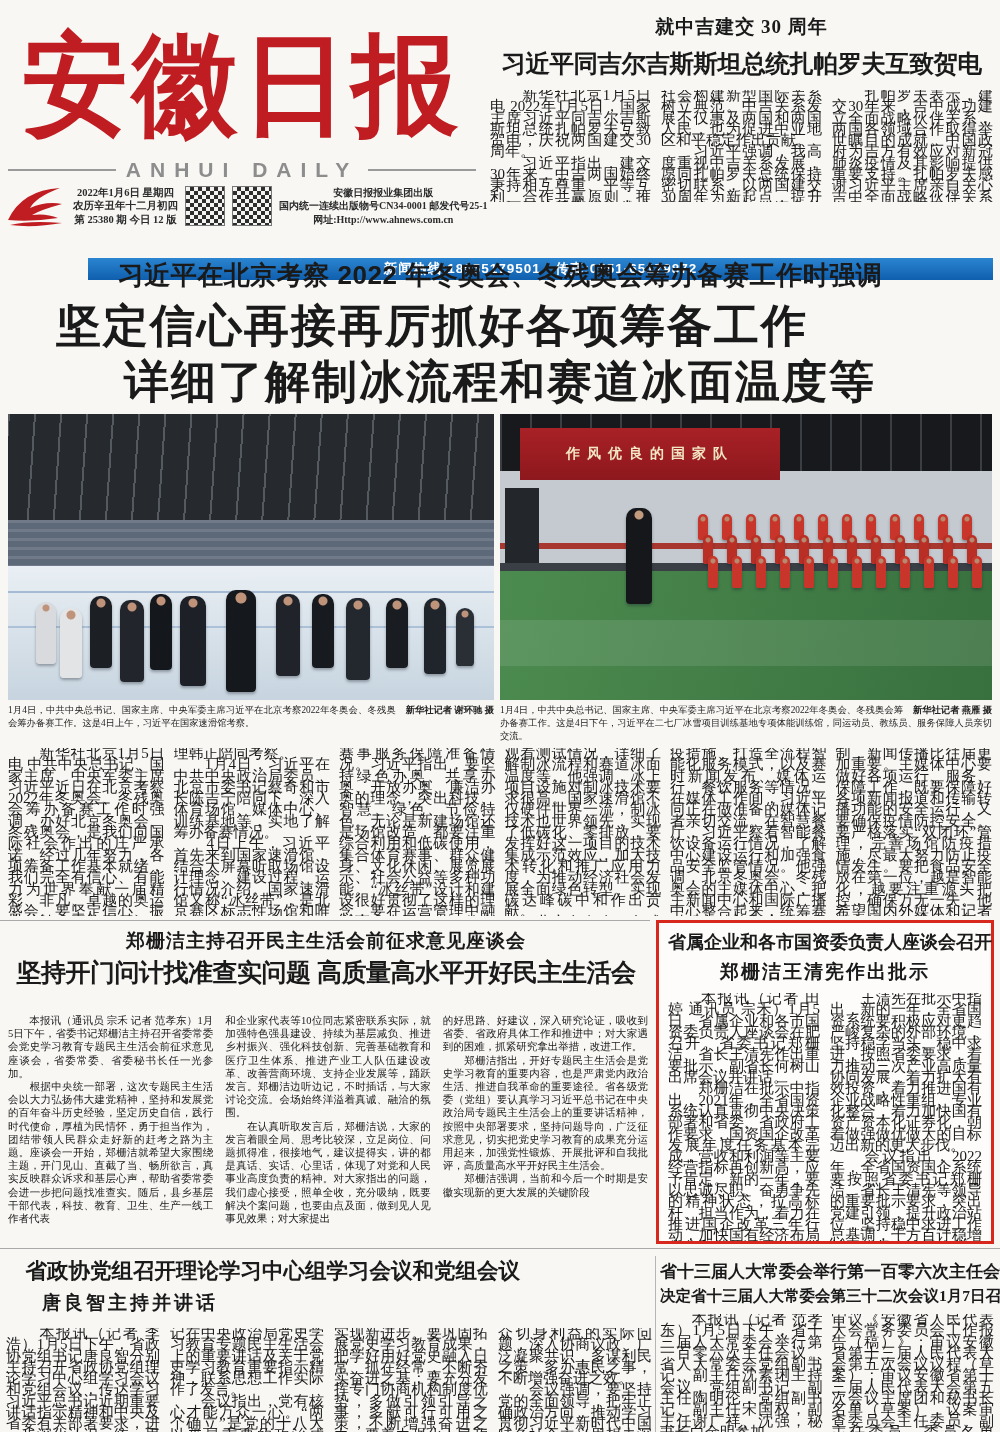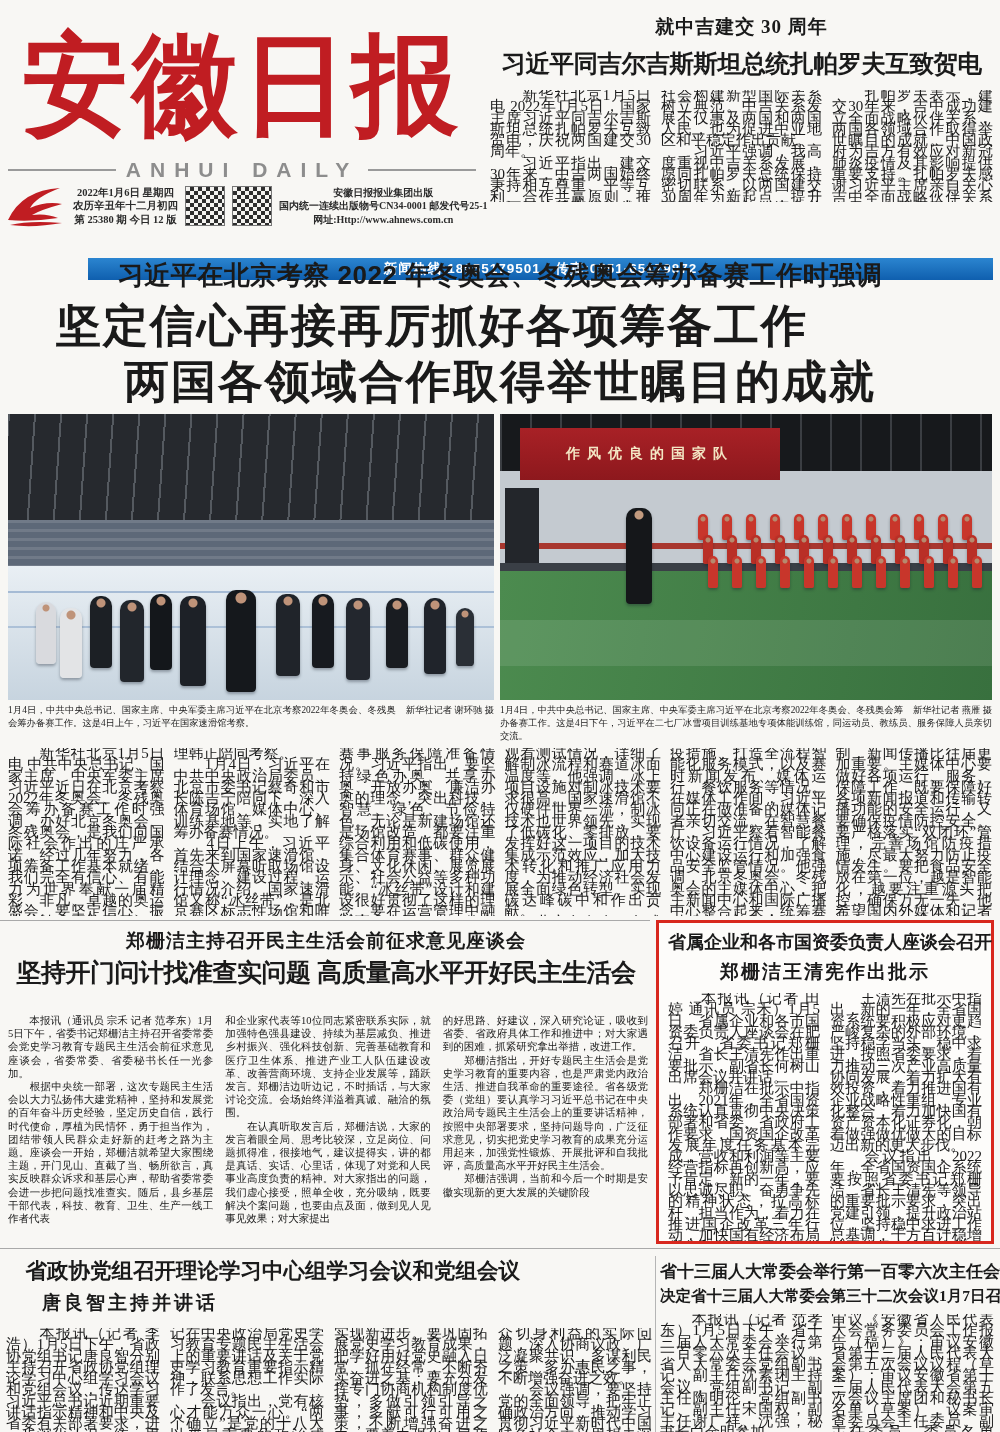--- a/index.html
+++ b/index.html
@@ -68,21 +68,21 @@
   .pr-path{left:0;top:72%;width:100%;height:16%;background:rgba(255,255,255,.10);}
   .pr-banner{left:4%;top:5%;width:53%;height:18%;background:linear-gradient(180deg,#a82126,#8d181d);
       display:flex;align-items:center;justify-content:center;color:#f3e6c4;
       font-family:"Liberation Sans",sans-serif;font-weight:700;font-size:14px;letter-spacing:7px;white-space:nowrap;overflow:hidden;}
   .pr-screen{left:1%;top:26%;width:7%;height:26%;background:#23262b;}
 
   
   .caption{position:absolute;top:704px;font-size:9.3px;line-height:13px;text-align:justify;color:#222;}
   .cap-l{left:8px;width:486px;}
   .cap-r{left:500px;width:492px;}
-  .credit{float:right;font-weight:400;margin-left:10px;}
+  .credit{float:right;font-weight:700;margin-left:10px;}
 
   
   .lead-cols{position:absolute;left:8px;top:748px;width:984px;height:168px;display:flex;gap:9px;}
 
   
   .hrule{position:absolute;height:1px;background:#a9a9a9;}
   .vrule{position:absolute;width:1px;background:#b5b5b5;}
 
   
   .z-kicker{position:absolute;left:0;top:928px;width:652px;text-align:center;
@@ -153,21 +153,21 @@
       <div class="coltext" data-interactable="false">　　新华社北京1月5日电 2022年1月5日，国家主席习近平同吉尔吉斯斯坦总统扎帕罗夫互致贺电，庆祝两国建交30周年。
 　　习近平指出，建交30年来，中吉两国始终秉持相互尊重、平等互利、合作共赢原则，推动两国关系取得跨越式发展，达到全面战略伙伴关系新高度，为国际</div>
       <div class="coltext" data-interactable="false">社会构建新型国际关系树立典范。中吉关系发展不仅惠及两国和两国人民，也为促进中亚地区和平稳定作出贡献。
 　　习近平强调，我高度重视中吉关系发展，愿同扎帕罗夫总统保持密切联系，以两国建交30周年为新起点，提升两国战略互信，深化共建“一带一路”合作，推动中吉全面战略伙伴关系再上新台阶。</div>
       <div class="coltext" data-interactable="false">　　扎帕罗夫表示，建交30年来，吉中成功建立全面战略伙伴关系，两国各领域合作取得举世瞩目的成就。中国政府为吉方有效应对新冠肺炎疫情及其影响提供重要支持。扎帕罗夫感谢习近平主席亲自关心吉中全面战略伙伴关系发展，表示愿同中方一道，进一步深化两国关系，全力巩固和扩大双边合作。</div>
     </div>
   </section>
 
   <div class="lead-kicker" data-interactable="false">习近平在北京考察 2022 年冬奥会、冬残奥会筹办备赛工作时强调</div>
   <div class="lead-h1" data-interactable="false">坚定信心再接再厉抓好各项筹备工作</div>
-  <div class="lead-h2" data-interactable="false">两国各领域合作取得举世瞩目的成就</div>
+  <div class="lead-h2" data-interactable="false">详细了解制冰流程和赛道冰面温度等</div>
 
   <figure class="photo photo-l" data-interactable="false">
     <div class="abs pl-ceiling" data-interactable="false"></div>
     <div class="abs pl-stands" data-interactable="false"></div>
     <div class="abs pl-ice" data-interactable="false"></div>
     <div class="abs pl-lane1" data-interactable="false"></div>
     <div class="abs pl-lane2" data-interactable="false"></div>
     <div class="abs" id="left-figs" data-interactable="false" style="inset:0;">
         <div class="fig" data-interactable="false" style="left: 28px; bottom: 36px; width: 20px; height: 62px; background: radial-gradient(circle at 50% 6px, rgb(191, 147, 121) 0px, rgb(191, 147, 121) 3px, transparent 4px), linear-gradient(rgb(217, 218, 222), rgb(217, 218, 222));"></div>
         <div class="fig" data-interactable="false" style="left: 52px; bottom: 22px; width: 22px; height: 70px; background: radial-gradient(circle at 50% 7px, rgb(191, 147, 121) 0px, rgb(191, 147, 121) 4px, transparent 5px), linear-gradient(rgb(227, 228, 230), rgb(227, 228, 230));"></div>

